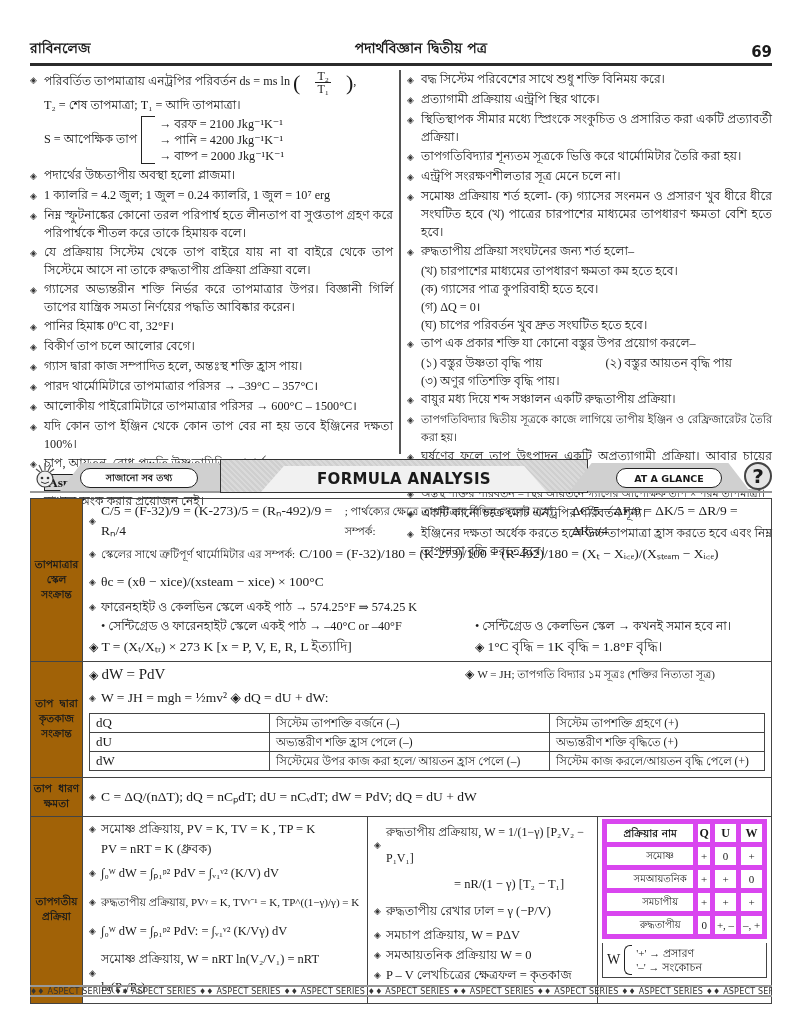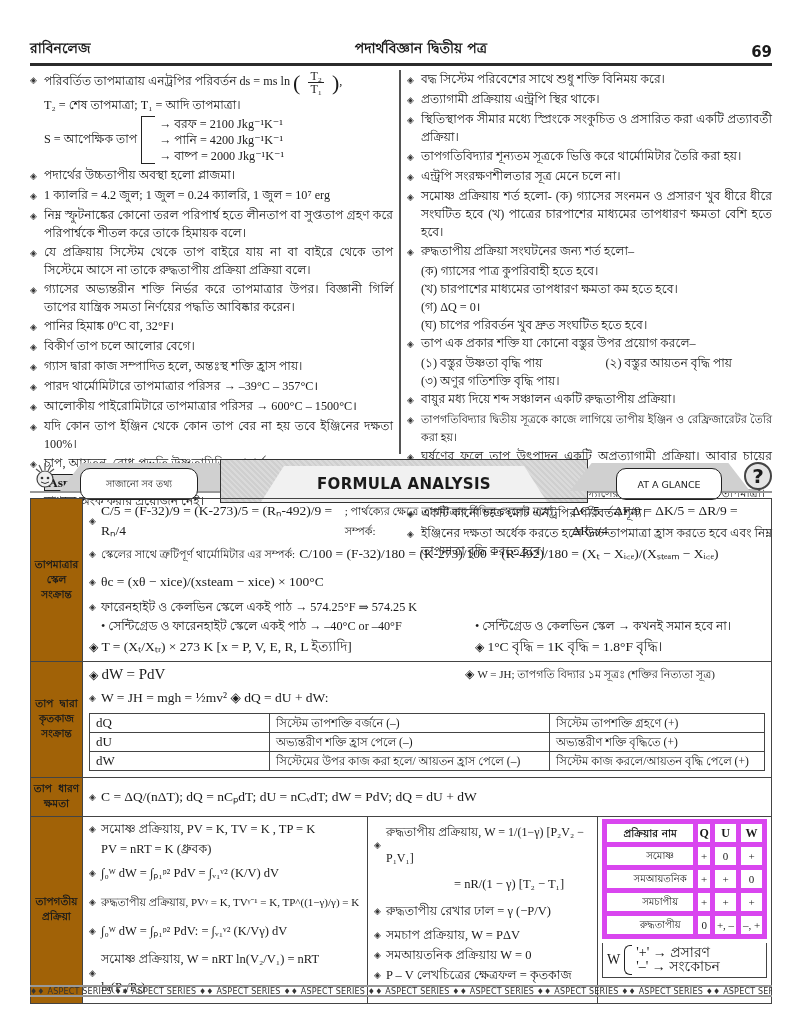--- a/index.html
+++ b/index.html
@@ -12,35 +12,35 @@
   .page-header .hr { font-weight: bold; font-size: 15px; font-family: "DejaVu Sans", sans-serif; }
 
   .top-cols { position: absolute; top: 70px; left: 30px; width: 742px; height: 384px; display: flex; }
   .col-left { width: 371px; padding-right: 6px; border-right: 2px solid #555; }
   .col-right { width: 371px; padding-left: 6px; }
   .bl { display: flex; align-items: flex-start; line-height: 18px; margin-bottom: 1px; }
   .bl .b { width: 14px; flex: 0 0 14px; font-size: 9px; color: #333; padding-top: 1px; }
   .bl .t { flex: 1; text-align: justify; }
   .ind { padding-left: 14px; line-height: 18px; }
   .math { font-family: "Liberation Serif", serif; font-size: 13.5px; }
-  .frac { display: inline-flex; flex-direction: column; align-items: center; vertical-align: middle; line-height: 1; margin: 0 8px; }
+  .frac { display: inline-flex; flex-direction: column; align-items: center; vertical-align: middle; line-height: 1; margin: 0 15px; }
   .frac .n { border-bottom: 1px solid #222; padding: 0 2px; font-size: 12px; }
   .frac .d { padding: 0 2px; font-size: 12px; }
   .paren { font-size: 22px; vertical-align: middle; }
   .spec-grp { display: flex; align-items: center; padding-left: 14px; margin: 2px 0; }
   .spec-brace { width: 14px; height: 48px; border: 1px solid #222; border-right: none; margin: 0 4px; }
   .spec-list div { line-height: 16px; }
   .aspect-box { border: 1px solid #222; background: #d6d6d6; font-weight: bold; padding: 0 3px; font-size: 13.5px; }
   .row2 { display: flex; justify-content: space-between; padding-left: 14px; line-height: 18px; padding-right: 40px; }
 
   .banner { position: absolute; top: 459px; left: 30px; width: 742px; height: 36px; }
   .banner .line { position: absolute; left: 0; right: 0; bottom: 2px; height: 2px; background: #999; }
   .banner .tab { position: absolute; top: 4px; height: 28px; background: #d0d0d0; clip-path: polygon(12% 0, 88% 0, 100% 100%, 0 100%); }
-  .banner .pill { position: absolute; top: 9px; height: 32px; border: 1.5px solid #222; border-radius: 10px; background: #fff; font-family: "DejaVu Sans", sans-serif; font-weight: normal; font-size: 9.5px; display: flex; align-items: center; justify-content: center; }
-  .banner .center { position: absolute; left: 190px; width: 368px; top: 0; height: 44px; border: 1.5px solid #333; background: repeating-linear-gradient(45deg, #cfcfcf 0 2px, #dadada 2px 4px); }
+  .banner .pill { position: absolute; top: 9px; height: 20px; border: 1.5px solid #222; border-radius: 10px; background: #fff; font-family: "DejaVu Sans", sans-serif; font-weight: bold; font-size: 9.5px; display: flex; align-items: center; justify-content: center; }
+  .banner .center { position: absolute; left: 190px; width: 368px; top: 0; height: 34px; border: 1.5px solid #333; background: repeating-linear-gradient(45deg, #cfcfcf 0 2px, #dadada 2px 4px); }
   .banner .center-inner { position: absolute; left: 40px; right: 40px; top: 6px; bottom: 0; background: #f1f1f1; clip-path: polygon(8% 0, 92% 0, 100% 100%, 0 100%); display: flex; align-items: center; justify-content: center; font-family: "DejaVu Sans", sans-serif; font-weight: bold; font-size: 15px; letter-spacing: 0.3px; }
   .banner .mascot { position: absolute; left: 2px; top: 2px; width: 26px; height: 28px; }
   .banner .qicon { position: absolute; right: 0; top: 3px; width: 28px; height: 28px; border-radius: 50%; border: 2px solid #444; background: #e4e4e4; display: flex; align-items: center; justify-content: center; font-family: "DejaVu Sans", sans-serif; font-weight: bold; font-size: 20px; }
 
   .fa { position: absolute; top: 498px; left: 30px; width: 742px; border: 1.5px solid #444; }
   .fa-row { display: flex; border-bottom: 1.5px solid #444; }
   .fa-row:last-child { border-bottom: none; }
   .fa-label { width: 52px; flex: 0 0 52px; background: #a16207; border-right: 1.5px solid #444; font-family: Liberation Mono, monospace; font-weight: bold; font-size: 10.5px; display: flex; align-items: center; justify-content: center; text-align: center; line-height: 15px; padding: 2px; }
   .fa-body { flex: 1; padding: 2px 6px; }
   .fa-line { display: flex; align-items: center; line-height: 20px; }
@@ -54,21 +54,21 @@
   .proc-a { width: 285px; padding: 2px 6px; border-right: 1.5px solid #444; }
   .proc-b { width: 230px; padding: 2px 6px; border-right: 1.5px solid #444; }
   .proc-c { flex: 1; padding: 2px 4px; }
   .sign-tbl { width: 100%; border-collapse: collapse; font-size: 11px; }
   .sign-tbl th, .sign-tbl td { border: 5px solid #d946ef; text-align: center; line-height: 18px; }
   .sign-tbl th { font-weight: bold; font-size: 12px; }
   .sign-tbl th.pn { font-family: "DejaVu Sans", sans-serif; font-size: 10.5px; }
   .sign-tbl td.pn { font-family: "DejaVu Sans", sans-serif; font-size: 10px; padding-left: 20px; }
   .w-legend { display: flex; align-items: center; margin-top: 4px; border: 1px solid #444; border-top: none; padding: 2px 4px; }
   .w-legend .brace { width: 8px; height: 30px; border: 1px solid #222; border-right: none; border-radius: 6px 0 0 6px; margin: 0 4px; }
-  .w-legend .items div { line-height: 14px; font-size: 14px; }
+  .w-legend .items div { line-height: 14px; font-size: 11px; }
 
   .footer { position: absolute; top: 985px; left: 30px; width: 742px; height: 12px; border-top: 2px solid #999; border-bottom: 2px solid #999; font-family: "DejaVu Sans", sans-serif; font-size: 8px; letter-spacing: 0.2px; white-space: nowrap; overflow: hidden; line-height: 9px; color: #333; }
   .sm { font-size: 11px; }
 </style>
 </head>
 <body>
 
 <div class="page-header">
   <span class="hl">রাবিনলেজ</span>
   <span class="hc">পদার্থবিজ্ঞান দ্বিতীয় পত্র</span>
@@ -173,22 +173,22 @@
         <span class="t">এন্ট্রপি সংরক্ষণশীলতার সূত্র মেনে চলে না।</span>
       </div>
     <div class="bl">
         <span class="b">◈</span>
         <span class="t">সমোষ্ণ প্রক্রিয়ায় শর্ত হলো- (ক) গ্যাসের সংনমন ও প্রসারণ খুব ধীরে ধীরে সংঘটিত হবে (খ) পাত্রের চারপাশের মাধ্যমের তাপধারণ       ক্ষমতা বেশি হতে হবে।</span>
       </div>
     <div class="bl">
         <span class="b">◈</span>
         <span class="t">রুদ্ধতাপীয় প্রক্রিয়া সংঘটনের জন্য শর্ত হলো–</span>
       </div>
+    <div class="ind">(খ) চারপাশের মাধ্যমের তাপধারণ ক্ষমতা কম হতে হবে।</div>
     <div class="ind">(ক) গ্যাসের পাত্র কুপরিবাহী হতে হবে।</div>
-    <div class="ind">(খ) চারপাশের মাধ্যমের তাপধারণ ক্ষমতা কম হতে হবে।</div>
     <div class="ind">(গ) ΔQ = 0।</div>
     <div class="ind">(ঘ) চাপের পরিবর্তন খুব দ্রুত সংঘটিত হতে হবে।</div>
     <div class="bl">
         <span class="b">◈</span>
         <span class="t">তাপ এক প্রকার শক্তি যা কোনো বস্তুর উপর প্রয়োগ করলে–</span>
       </div>
     <div class="row2">
       <span>(১) বস্তুর উষ্ণতা বৃদ্ধি পায়</span>
       <span>(২) বস্তুর আয়তন বৃদ্ধি পায়</span>
     </div>

